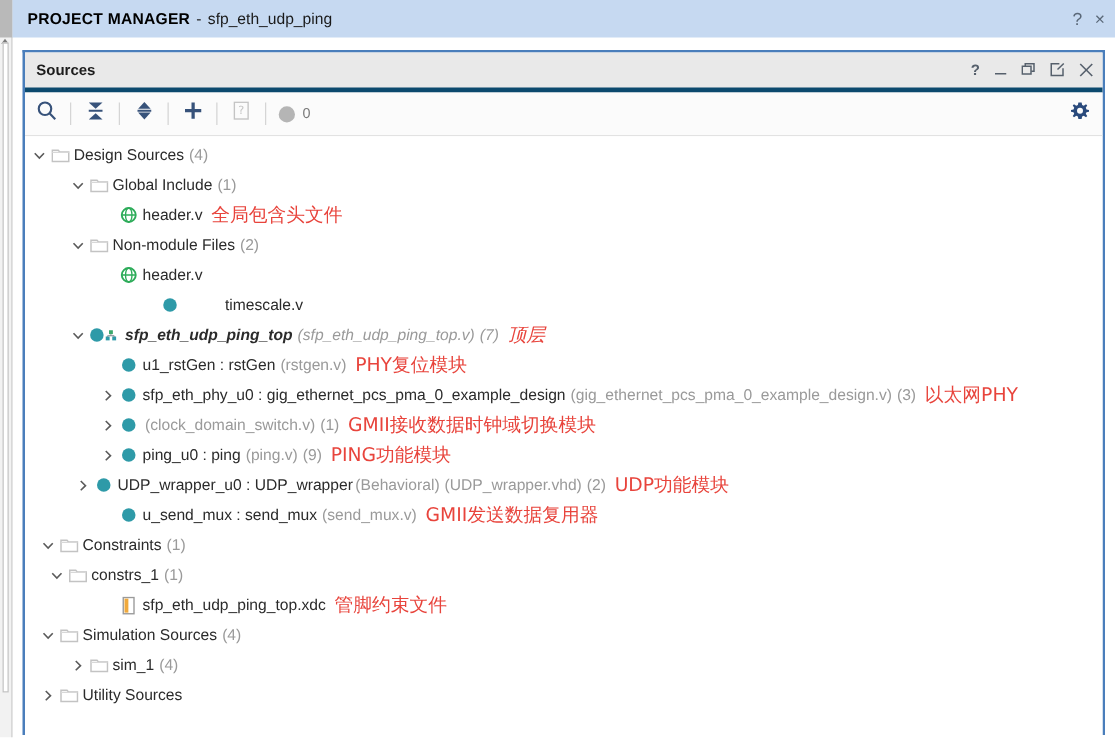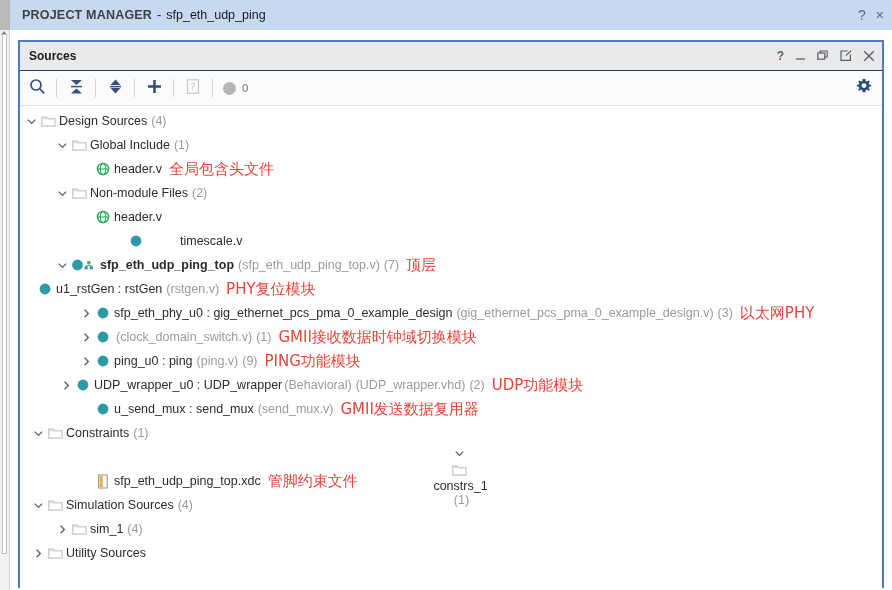--- a/index.html
+++ b/index.html
@@ -48,21 +48,21 @@
     position: absolute; left: 10px; top: 0;
     width: 882px; height: 30px;
     background: #c6d9f1;
     box-sizing: border-box;
   }
   .titlebar-inner {
     display: flex; align-items: center; height: 30px;
     padding-left: 12px;
   }
   .title-main {
-    font-size: 12.5px; font-weight: bold; color: #404040;
+    font-size: 12.5px; font-weight: bold; color: #000000;
     letter-spacing: 0.2px;
   }
   .title-sub {
     font-size: 12.5px; color: #1a1a1a; margin-left: 5px;
   }
   .titlebar-btns {
     position: absolute; right: 8px; top: 0; height: 30px;
     display: flex; align-items: center; gap: 10px;
   }
   .tb-ico {
@@ -76,21 +76,21 @@
     width: 866px; height: 548px;
     border: 2px solid #4a7ebb;
     border-bottom: none;
     box-sizing: border-box;
     background: #ffffff;
   }
   .panel-header {
     position: relative;
     height: 28px;
     background: #e9e9e9;
-    border-bottom: 1px solid #0c4a6e;
+    border-bottom: 4px solid #0c4a6e;
     display: flex; align-items: center;
   }
   .panel-title {
     font-size: 12px; font-weight: bold; color: #1c1c1c;
     padding-left: 9px;
   }
   .panel-btns {
     position: absolute; right: 7px; top: 0; height: 28px;
     display: flex; align-items: center; gap: 11px;
   }
@@ -355,21 +355,21 @@
         </div>
         <div class="row" style="padding-left: 58px; gap: 33px;">
           <span class="twisty"></span>
           <span class="ico">
             <svg width="14" height="14" viewBox="0 0 14 14">
               <circle cx="7" cy="7" r="5.4" fill="#2e9aa8"></circle>
             </svg>
           </span>
           <span class="label">timescale.v</span>
         </div>
-        <div class="row" style="padding-left: 34px;">
+        <div class="row" style="padding-left: 34px; font-style: italic;">
           <span class="twisty">
             <svg width="11" height="11" viewBox="0 0 11 11">
               <polyline points="1.8,3.6 5.5,7.4 9.2,3.6" fill="none" stroke="#5b5b5b" stroke-width="1.3"></polyline>
             </svg>
           </span>
           <span class="ico" style="flex-basis: 28px; width: 28px;">
             <svg width="26" height="14" viewBox="0 0 26 14">
               <circle cx="6.5" cy="7" r="5.4" fill="#2e9aa8"></circle>
               <rect x="16.2" y="3.2" width="3.1" height="3.1" fill="#3aa86b"></rect>
               <rect x="13.6" y="8.2" width="3.1" height="3.1" fill="#2e9aa8"></rect>
@@ -378,21 +378,21 @@
               <line x1="15.1" y1="7.6" x2="20.3" y2="7.6" stroke="#7a8a8e" stroke-width="0.9"></line>
               <line x1="15.1" y1="7.6" x2="15.1" y2="8.3" stroke="#7a8a8e" stroke-width="0.9"></line>
               <line x1="20.3" y1="7.6" x2="20.3" y2="8.3" stroke="#7a8a8e" stroke-width="0.9"></line>
             </svg>
           </span>
           <span class="label bold">sfp_eth_udp_ping_top</span>
           <span class="muted">(sfp_eth_udp_ping_top.v)</span>
           <span class="muted">(7)</span>
           <span class="annot">顶层</span>
         </div>
-        <div class="row" style="">
+        <div class="row" style="padding-left: 58px;">
           <span class="twisty"></span>
           <span class="ico">
             <svg width="14" height="14" viewBox="0 0 14 14">
               <circle cx="7" cy="7" r="5.4" fill="#2e9aa8"></circle>
             </svg>
           </span>
           <span class="label">u1_rstGen : rstGen</span>
           <span class="muted">(rstgen.v)</span>
           <span class="annot">PHY复位模块</span>
         </div>
@@ -479,21 +479,21 @@
           </span>
           <span class="ico">
             <svg width="15" height="14" viewBox="0 0 15 14">
               <path d="M0.8 3.2 L0.8 12.2 L14.0 12.2 L14.0 4.6 L6.8 4.6 L5.6 3.2 Z" fill="#ffffff" stroke="#c3c3c3" stroke-width="1.2"></path>
               <path d="M0.8 4.8 L14.0 4.8" stroke="#d8d8d8" stroke-width="1"></path>
             </svg>
           </span>
           <span class="label">Constraints</span>
           <span class="muted">(1)</span>
         </div>
-        <div class="row" style="padding-left: 17px; flex-direction: column;">
+        <div class="row" style="padding-left: 17px;">
           <span class="twisty">
             <svg width="11" height="11" viewBox="0 0 11 11">
               <polyline points="1.8,3.6 5.5,7.4 9.2,3.6" fill="none" stroke="#5b5b5b" stroke-width="1.3"></polyline>
             </svg>
           </span>
           <span class="ico">
             <svg width="15" height="14" viewBox="0 0 15 14">
               <path d="M0.8 3.2 L0.8 12.2 L14.0 12.2 L14.0 4.6 L6.8 4.6 L5.6 3.2 Z" fill="#ffffff" stroke="#c3c3c3" stroke-width="1.2"></path>
               <path d="M0.8 4.8 L14.0 4.8" stroke="#d8d8d8" stroke-width="1"></path>
             </svg>

